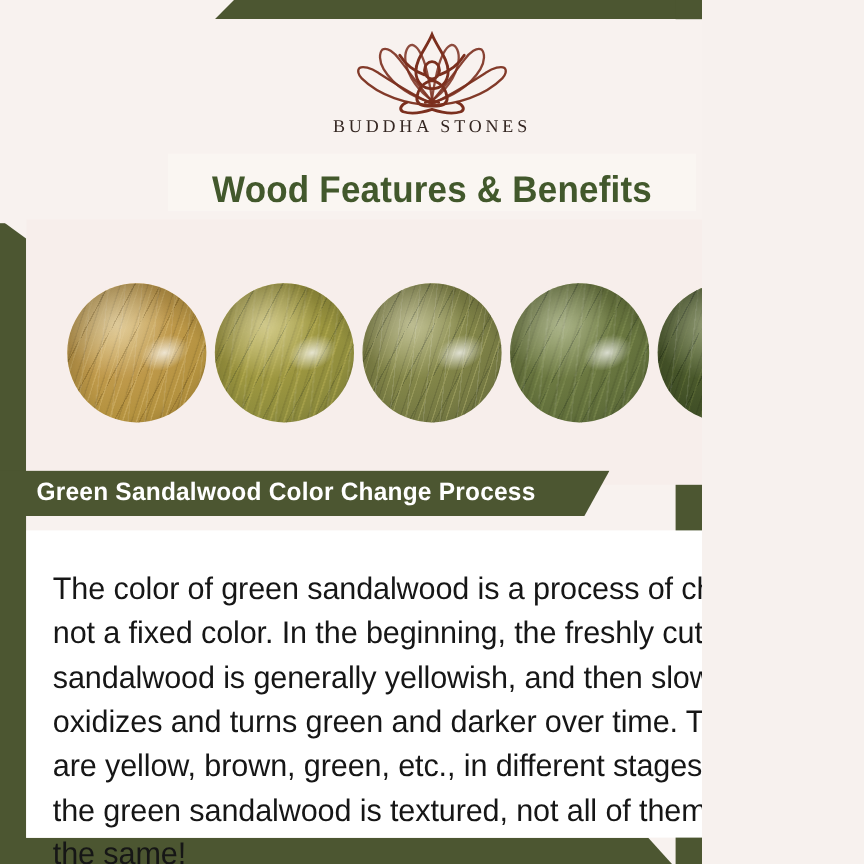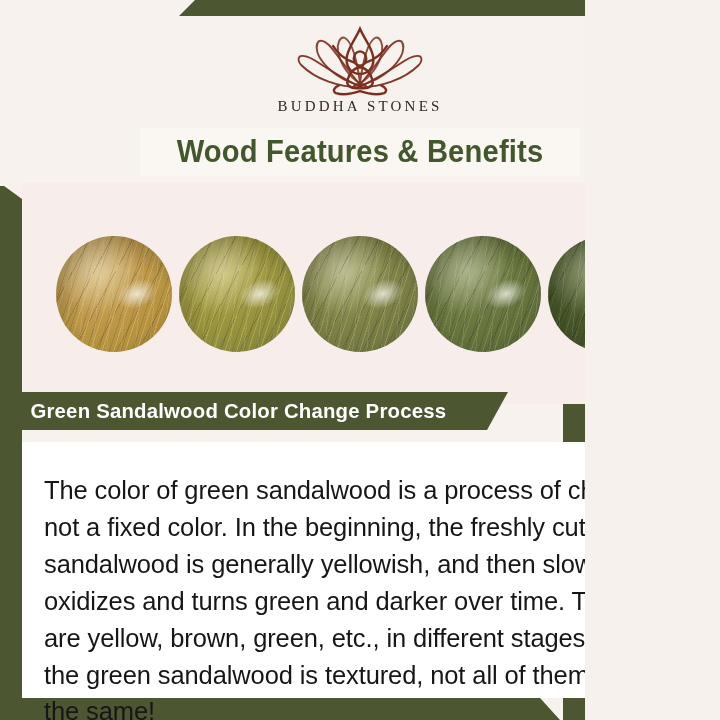--- a/index.html
+++ b/index.html
@@ -89,21 +89,21 @@
 
   
   .title-band {
     position: absolute;
     top: 128px;
     left: 140px;
     width: 440px;
     height: 48px;
     background: #faf6f2;
     display: flex;
-    align-items: center;
+    align-items: flex-end;
     justify-content: center;
   }
   .title-text {
     font-family: "Liberation Sans Narrow", "Liberation Sans", sans-serif;
     font-size: 31px;
     font-weight: bold;
     color: #42582c;
     letter-spacing: 0.2px;
     transform: scaleX(0.94);
   }

